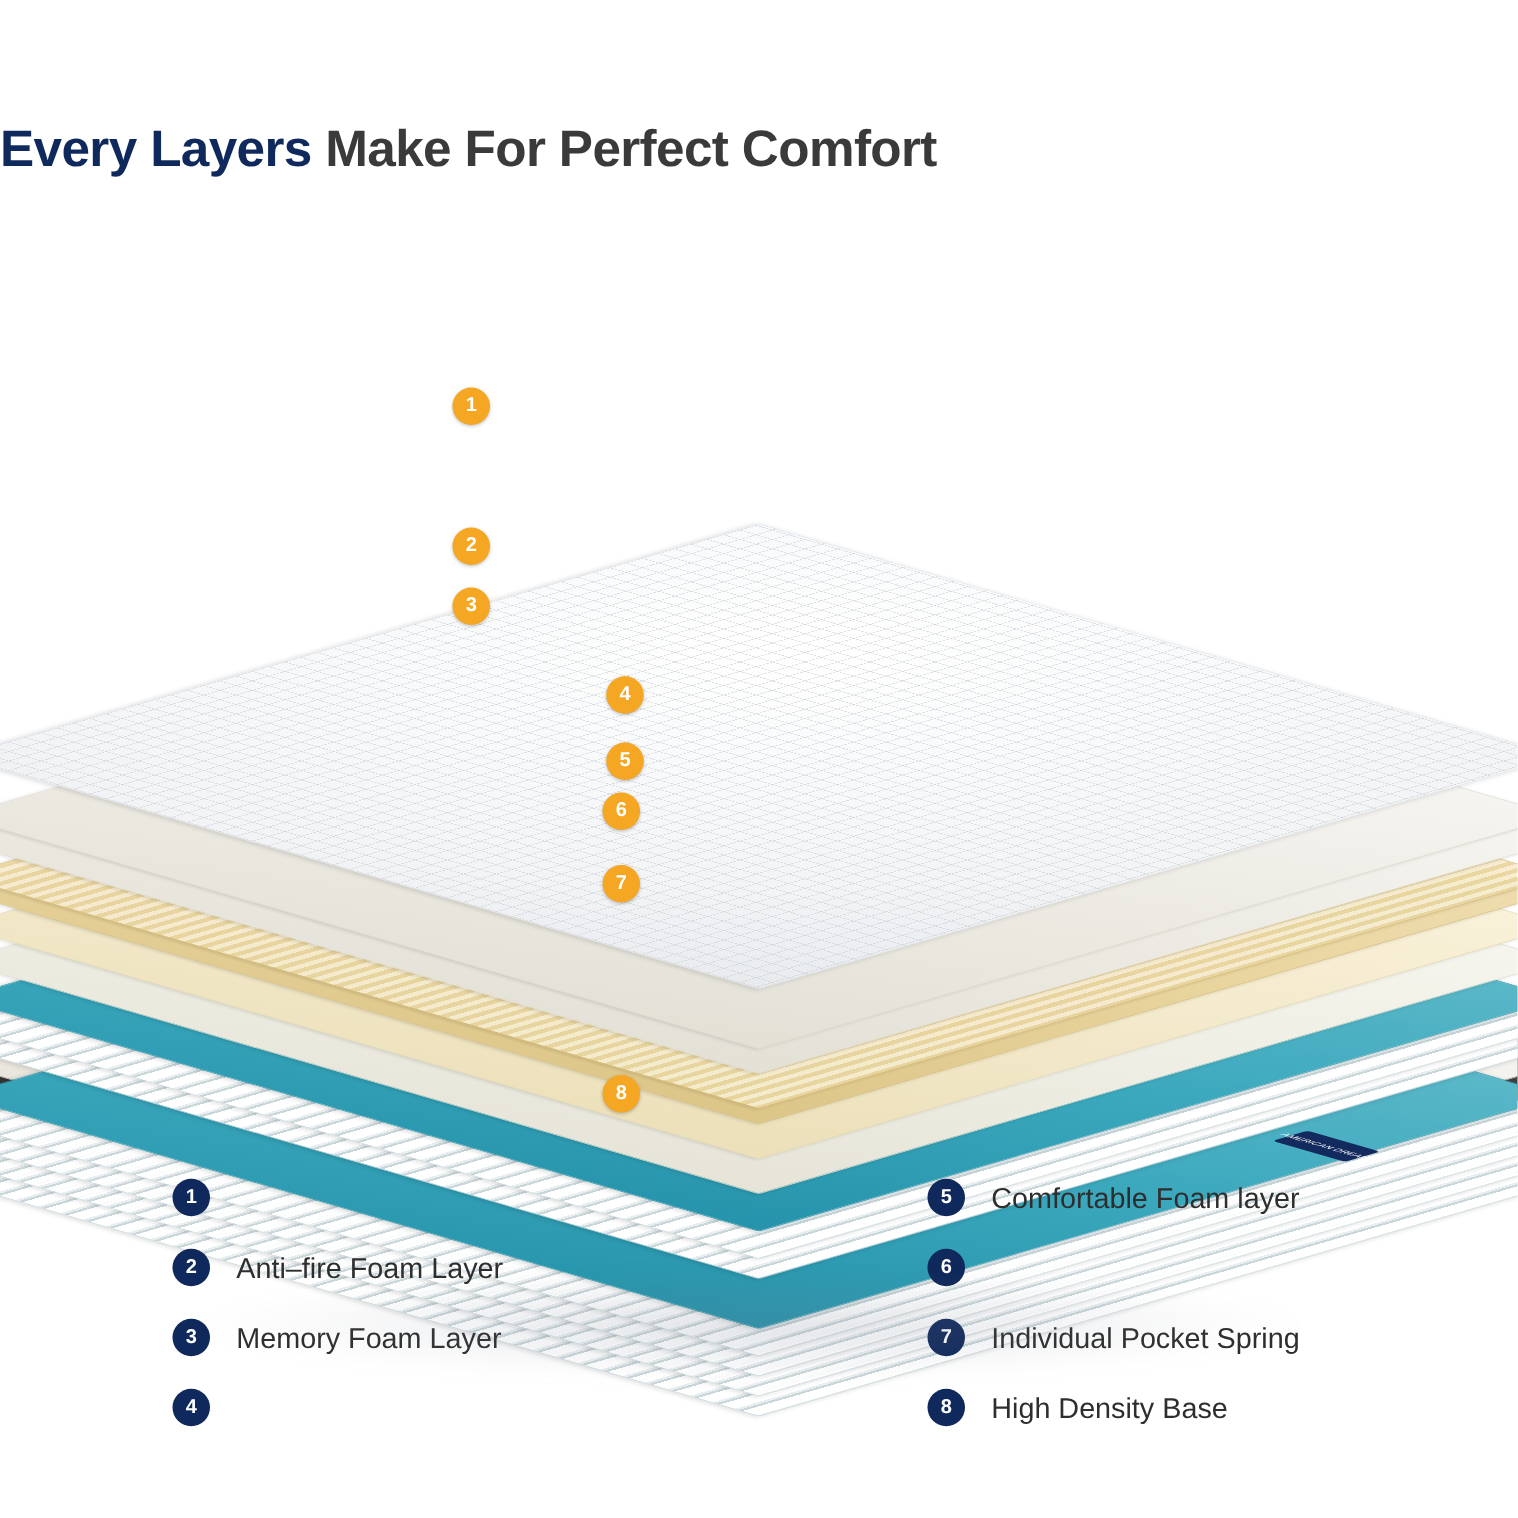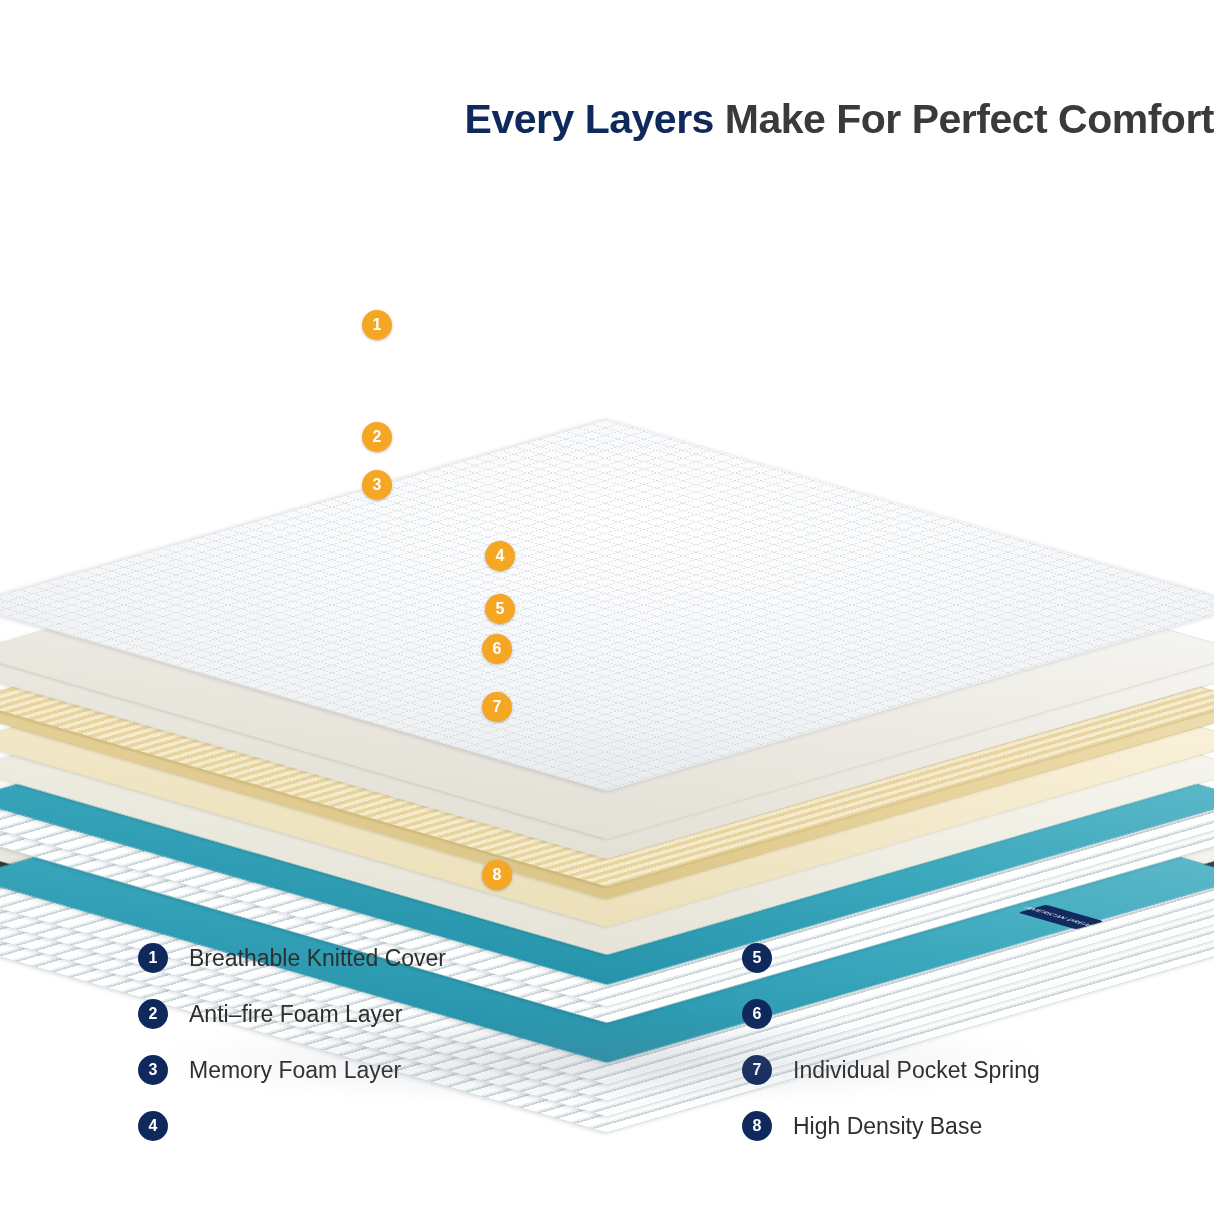--- a/index.html
+++ b/index.html
@@ -14,21 +14,21 @@
     overflow: hidden;
     position: relative;
   }
 
   
   #title {
     position: absolute;
     top: 96px;
     left: 0;
     width: 1214px;
-    text-align: right;
+    text-align: left;
     font-size: 41px;
     font-weight: bold;
     letter-spacing: -0.5px;
     white-space: nowrap;
   }
   #title .t1 { color: #10295c; }
   #title .t2 { color: #3a3a3a; }
 
   
   #stage {
@@ -278,21 +278,20 @@
     </div>
 </div>
 
 <div id="legend">
 
   <div class="legend-col" id="legend-col-left">
     <div class="legend-item">
       <div class="legend-num">
           <span>1</span>
         </div>
-      <div class="legend-label">Breathable Knitted Cover</div>
     </div>
     <div class="legend-item">
       <div class="legend-num">
           <span>2</span>
         </div>
       <div class="legend-label">Anti–fire Foam Layer</div>
     </div>
     <div class="legend-item">
       <div class="legend-num">
           <span>3</span>
@@ -304,20 +303,21 @@
           <span>4</span>
         </div>
     </div>
   </div>
 
   <div class="legend-col" id="legend-col-right">
     <div class="legend-item">
       <div class="legend-num">
           <span>5</span>
         </div>
+      <div class="legend-label">Comfortable Foam layer</div>
     </div>
     <div class="legend-item">
       <div class="legend-num">
           <span>6</span>
         </div>
     </div>
     <div class="legend-item">
       <div class="legend-num">
           <span>7</span>
         </div>

